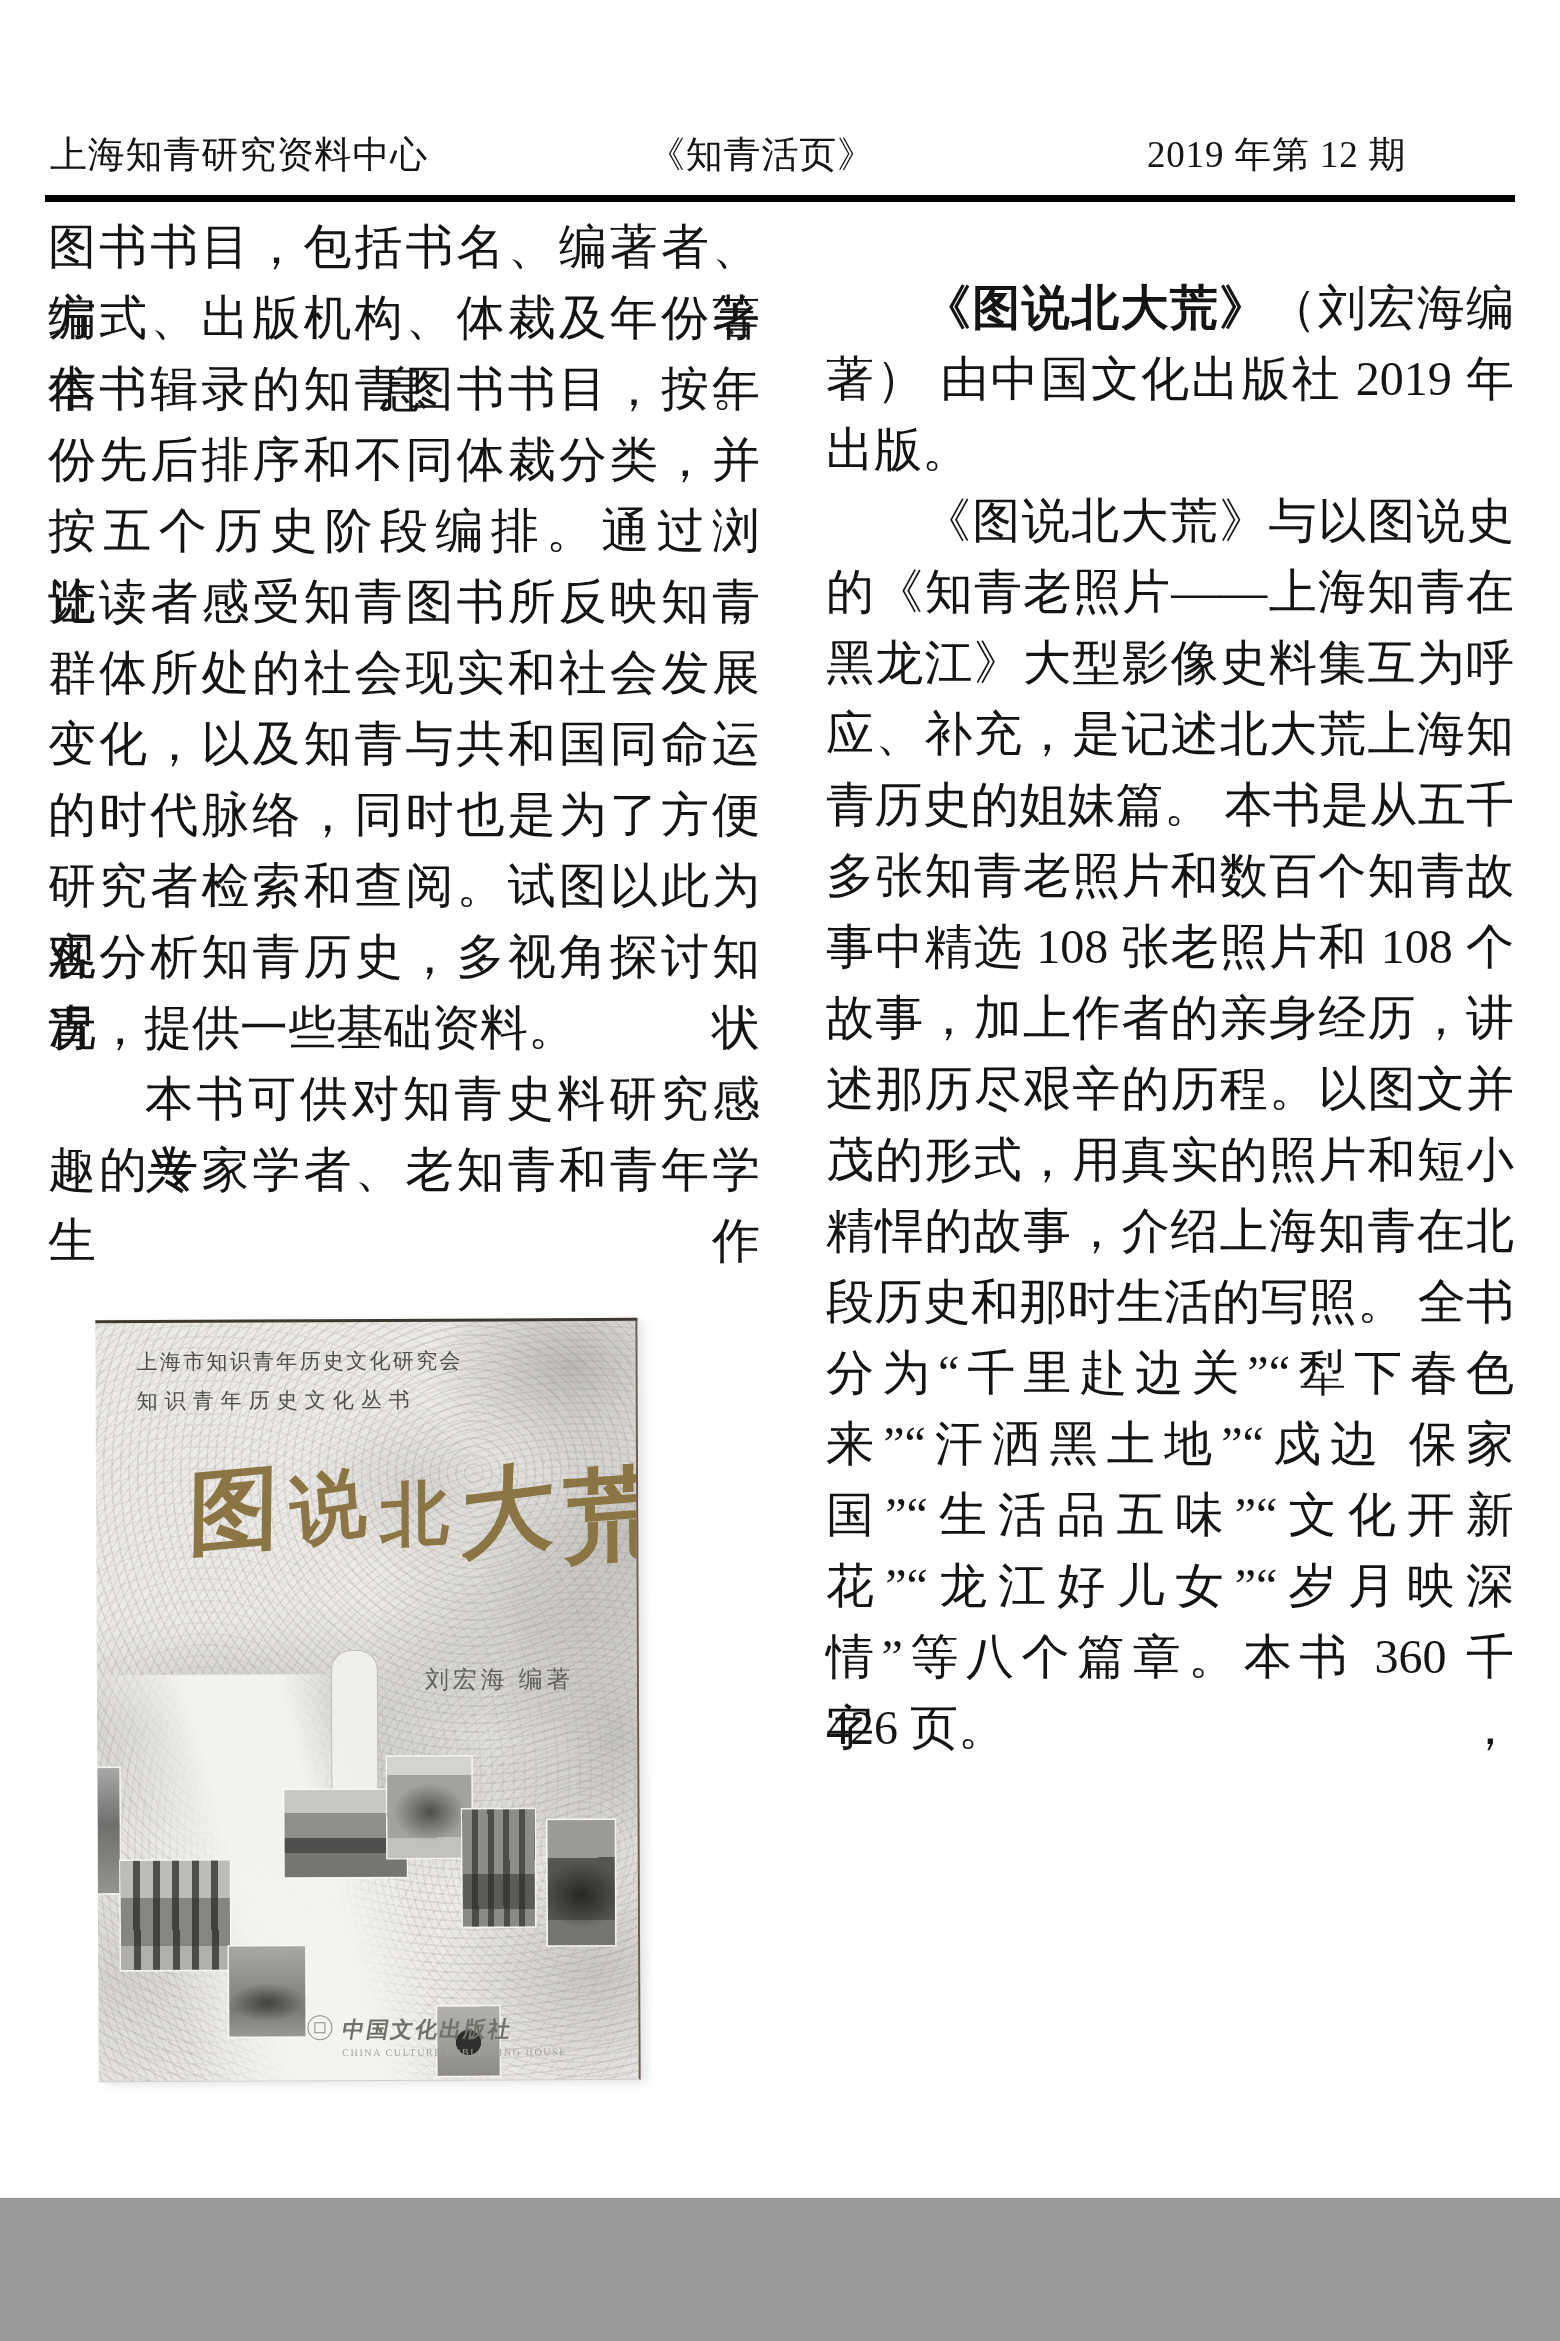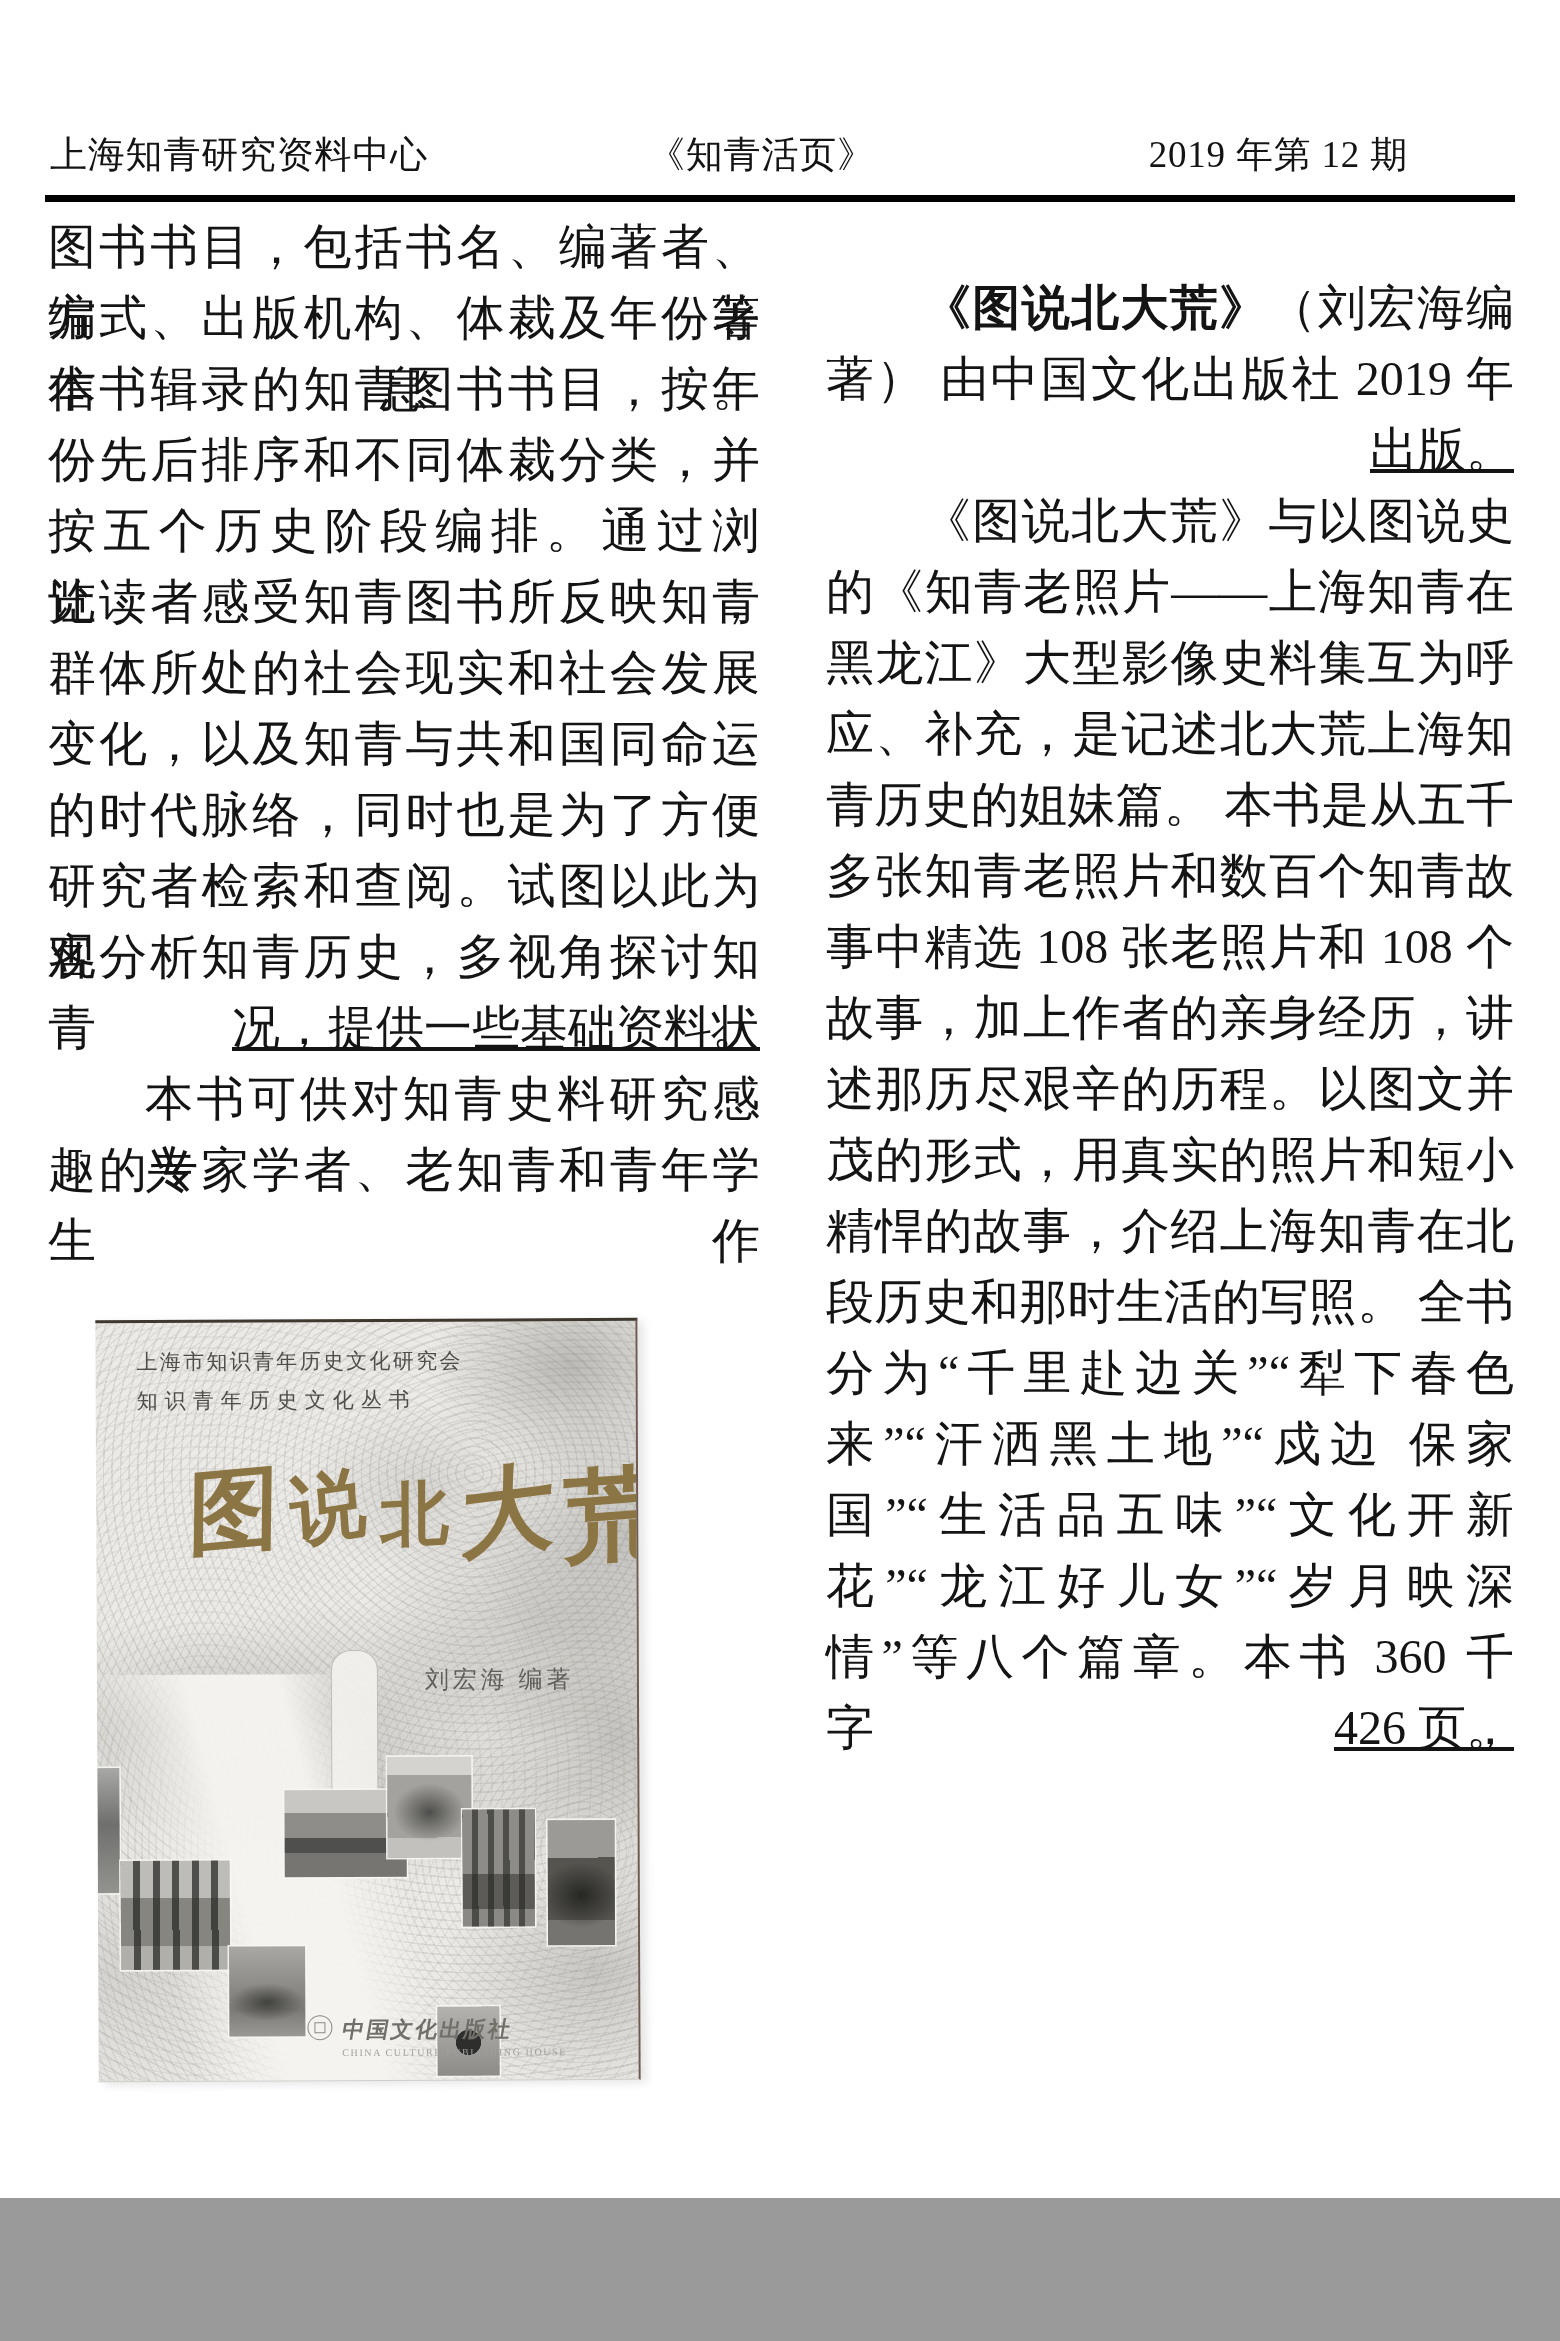--- a/index.html
+++ b/index.html
@@ -8,29 +8,29 @@
     width:1561px;height:2198px;
     background:#ffffff;
     overflow:hidden;
     font-family:"Liberation Serif","DejaVu Serif",serif;
     color:#141414;
   }
   
   .hdr-item{position:absolute;top:131px;height:47px;line-height:47px;font-size:37px;letter-spacing:0.8px;white-space:nowrap;}
   #hdr-left{left:50px;}
   #hdr-center{left:648px;width:234px;text-align:left;}
-  #hdr-right{left:1080px;width:328px;text-align:right;}
+  #hdr-right{left:1147px;width:328px;text-align:left;}
   #hdr-rule{position:absolute;left:45px;top:195px;width:1470px;height:7px;background:#000;}
   
   .col{position:absolute;font-size:48px;}
   #col-left{left:48px;top:211px;width:712px;}
   #col-right{left:826px;top:272px;width:688px;}
   .tline{height:71px;line-height:71px;white-space:nowrap;}
   .t-just{text-align:justify;text-align-last:justify;text-justify:inter-character;white-space:normal;}
-  .t-left{text-align:right;text-decoration:underline;}
+  .t-left{text-align:left;}
   .t-indent{padding-left:97px;}
   .bold{font-weight:bold;}
   
   #cover{
     position:absolute;left:97px;top:1319px;width:540px;height:758px;
     background:#eceae6;
     border-top:3.1px solid #3f382f;
     border-right:2.3px solid #6d5a50;
     border-bottom:0.8px solid #cfcecb;
     transform:rotate(-0.25deg);

